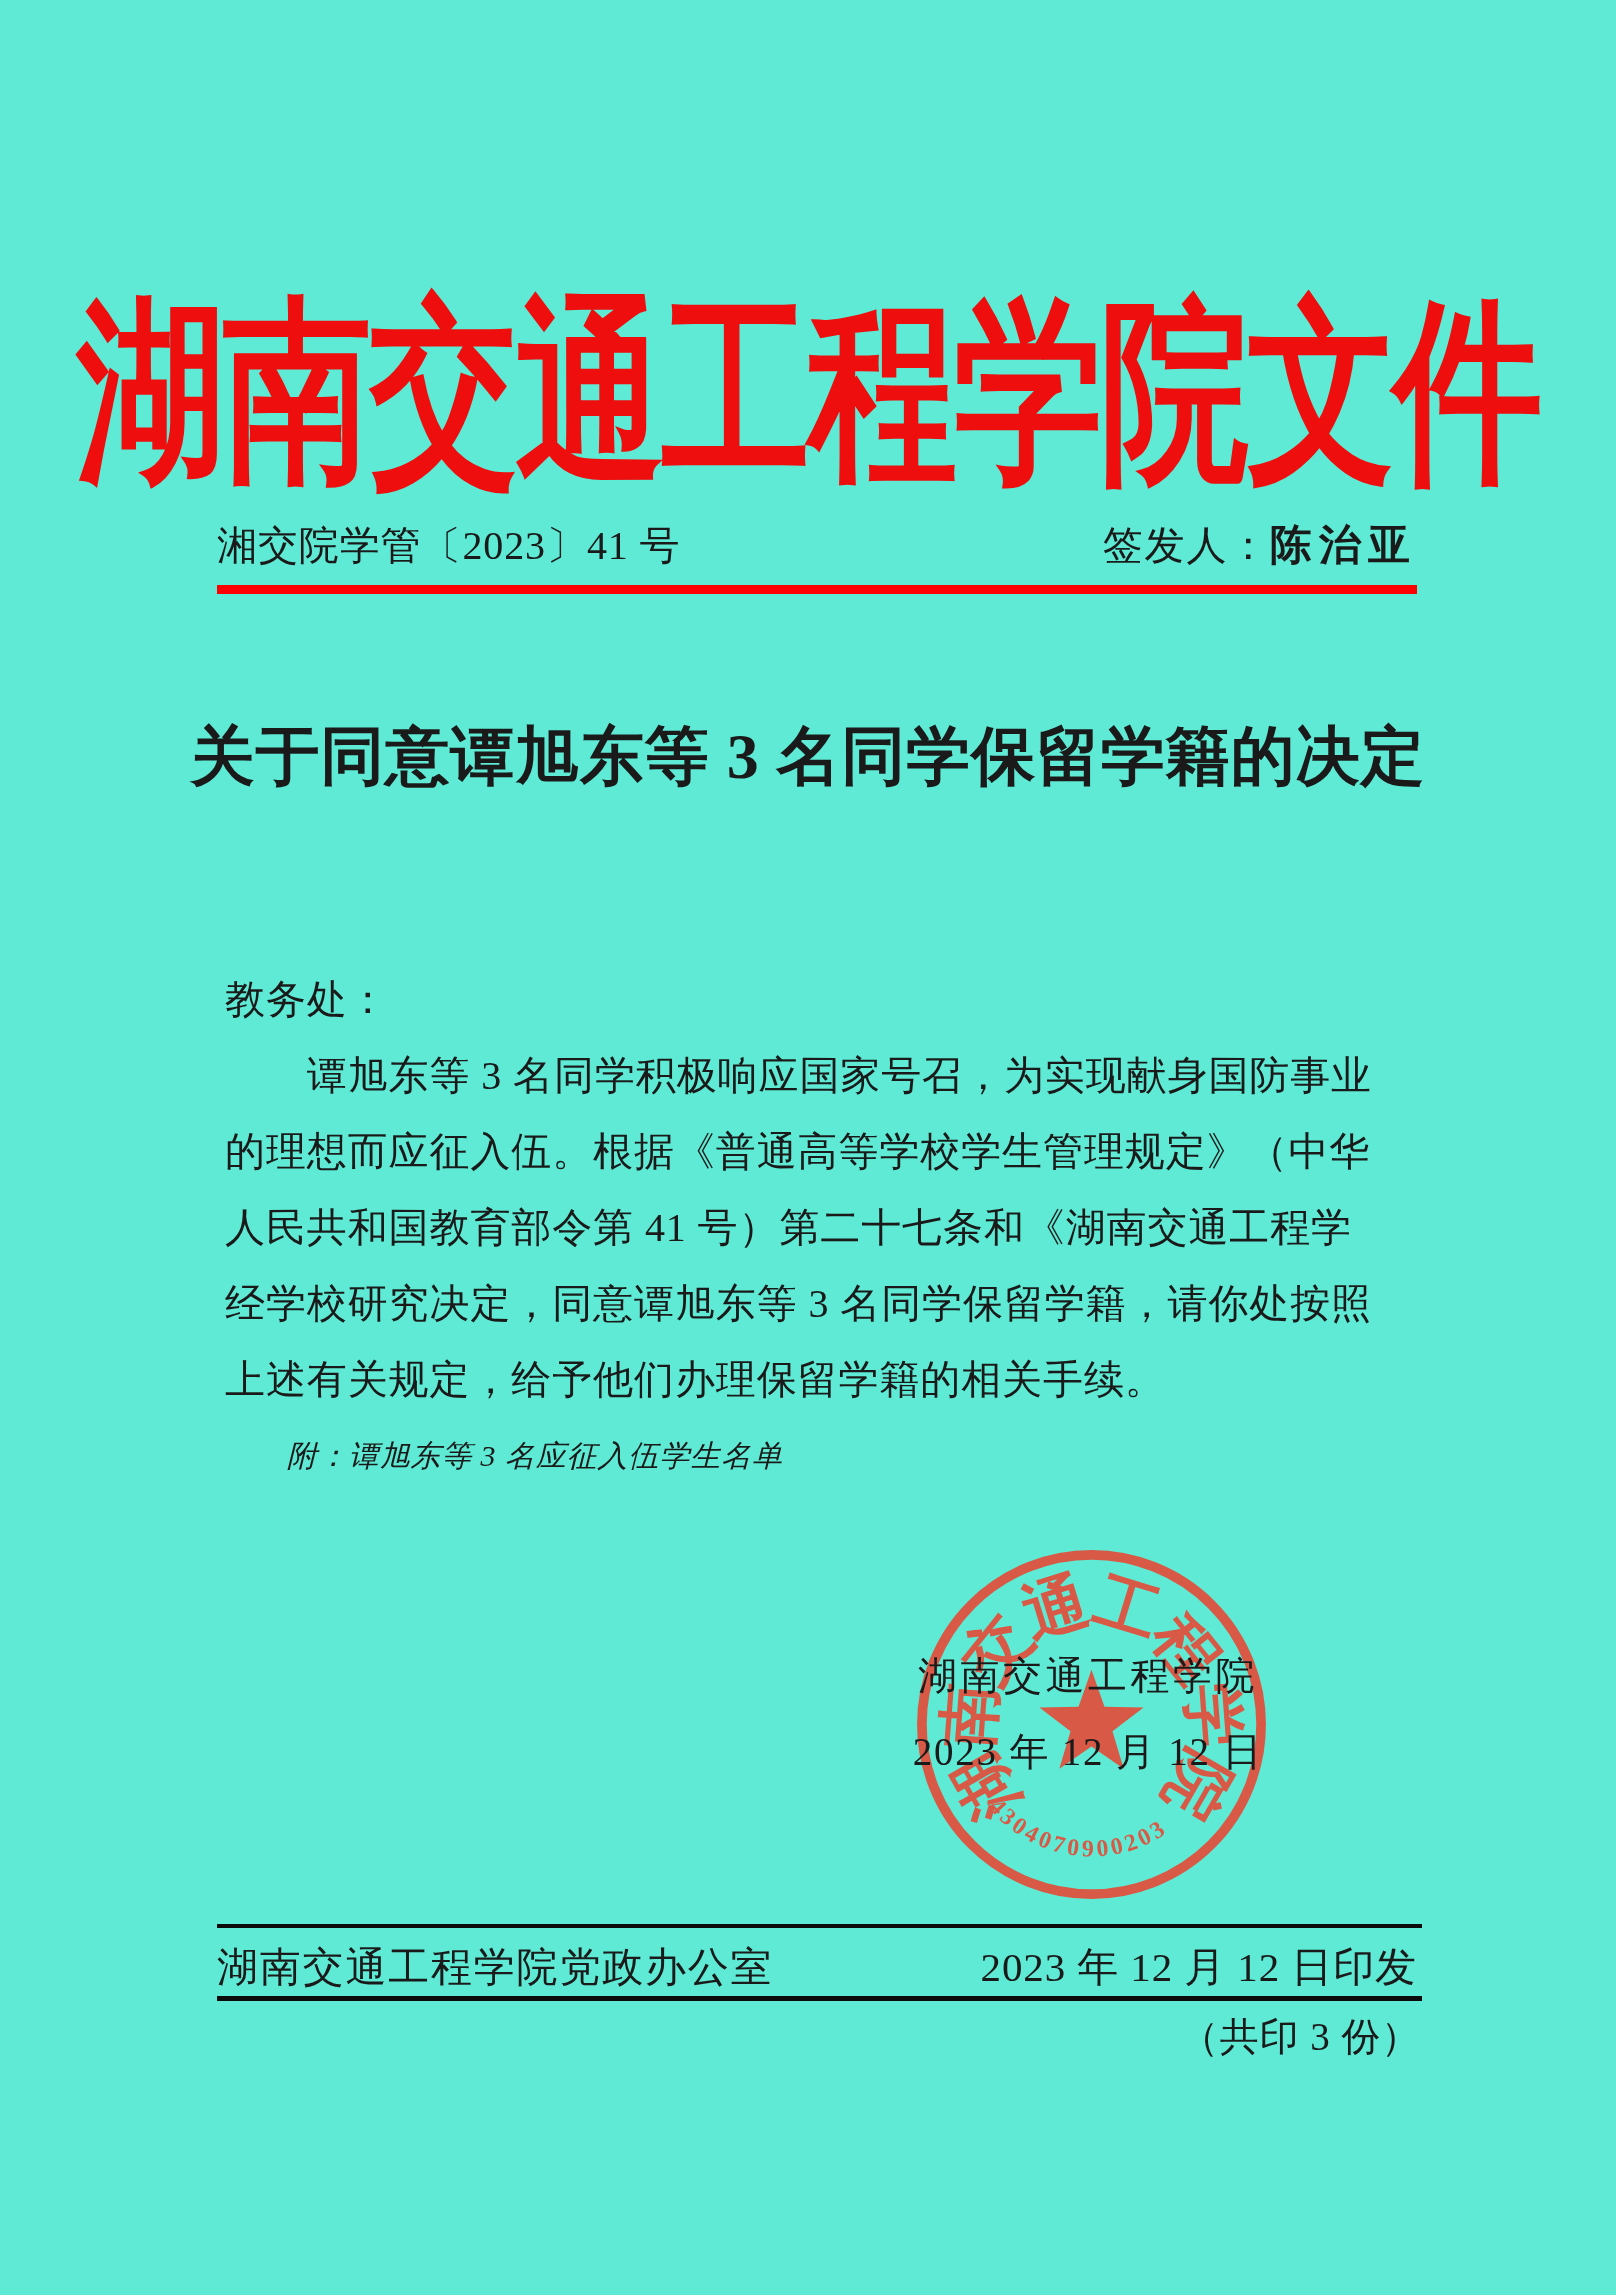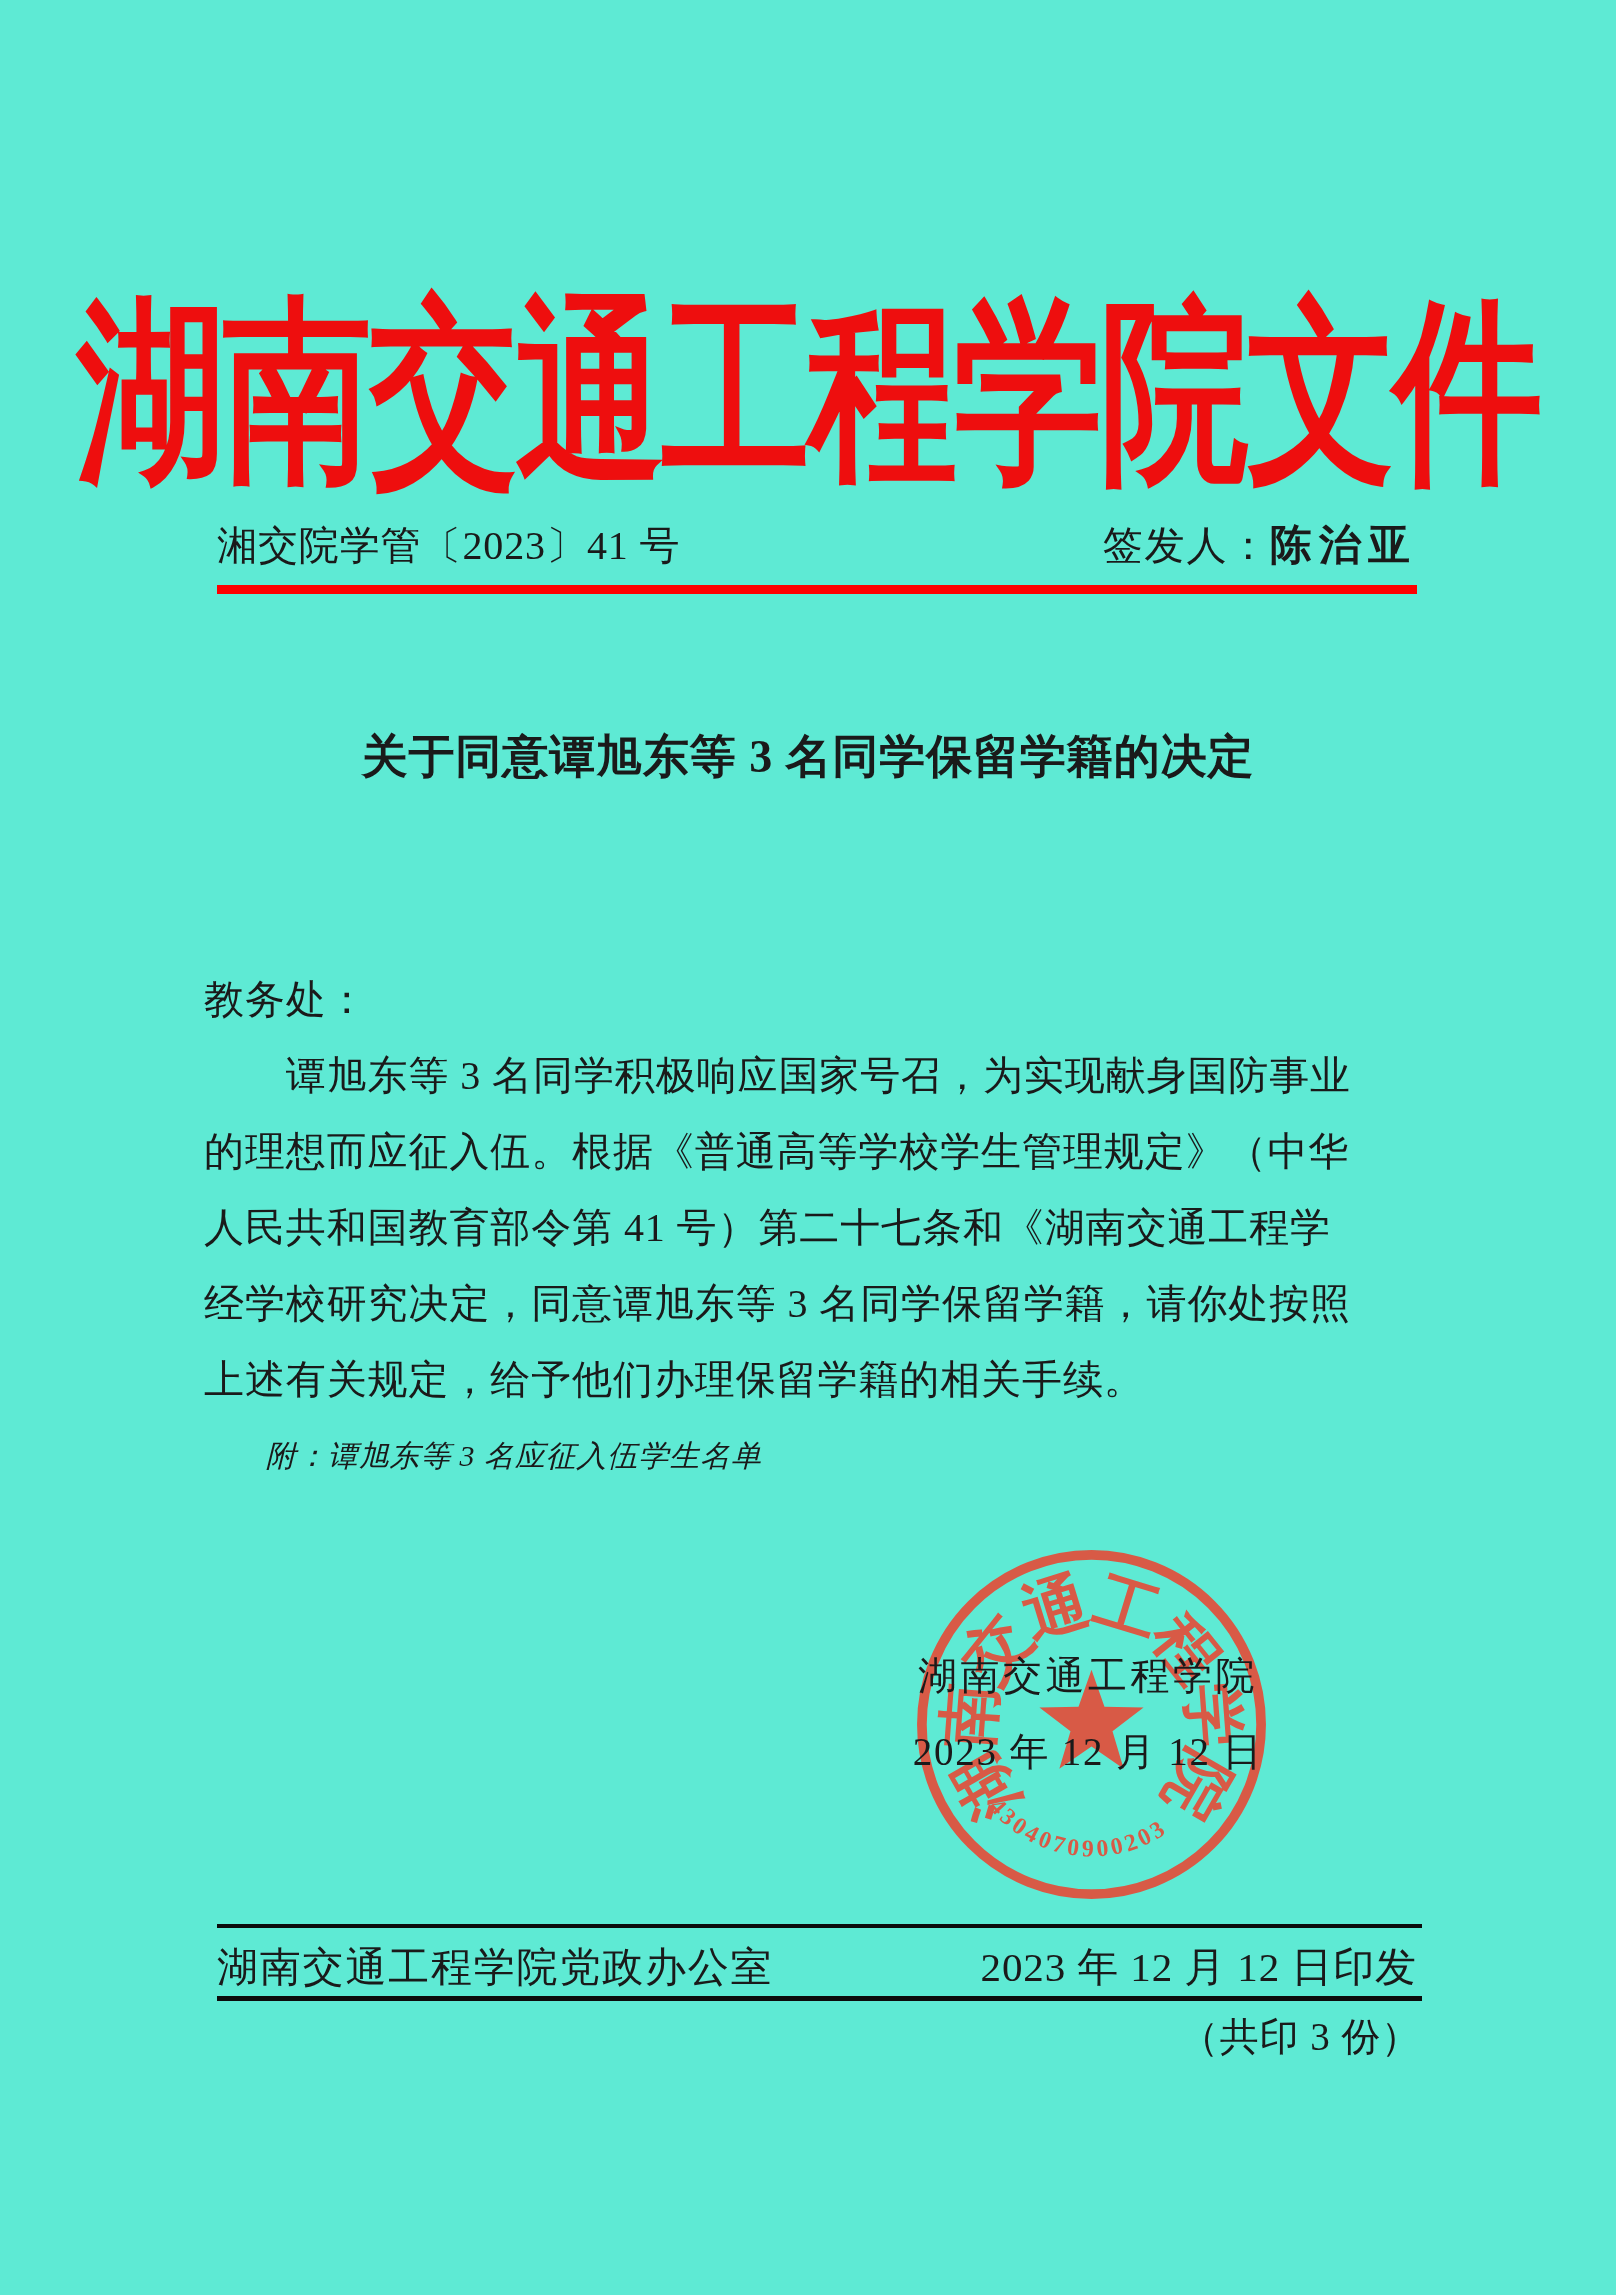--- a/index.html
+++ b/index.html
@@ -37,26 +37,26 @@
   .signer{letter-spacing:1.8px;text-align:center;}
   .signer .signer-name{font-weight:700;letter-spacing:7px;font-size:42px;}
   .red-rule{
     position:absolute;top:585px;left:217px;width:1200px;height:8.8px;
     background:var(--rule-red);
   }
   
   .doc-title{
     position:absolute;top:723px;left:97px;width:1422px;
     margin:0;text-align:center;
-    font-size:46px;line-height:67px;font-weight:700;
+    font-size:64px;line-height:67px;font-weight:700;
     letter-spacing:0.9px;white-space:nowrap;
   }
   
   .body-block{
-    position:absolute;top:962px;left:204px;width:1229px;
+    position:absolute;top:962px;left:225px;width:1229px;
   }
   .body-line{
     height:76px;line-height:76px;
     font-size:40px;letter-spacing:0.9px;
     white-space:nowrap;
   }
   .body-line.attachment{font-size:30px;font-style:italic;}
   
   .signature{
     position:absolute;top:1638px;left:867px;width:442px;

